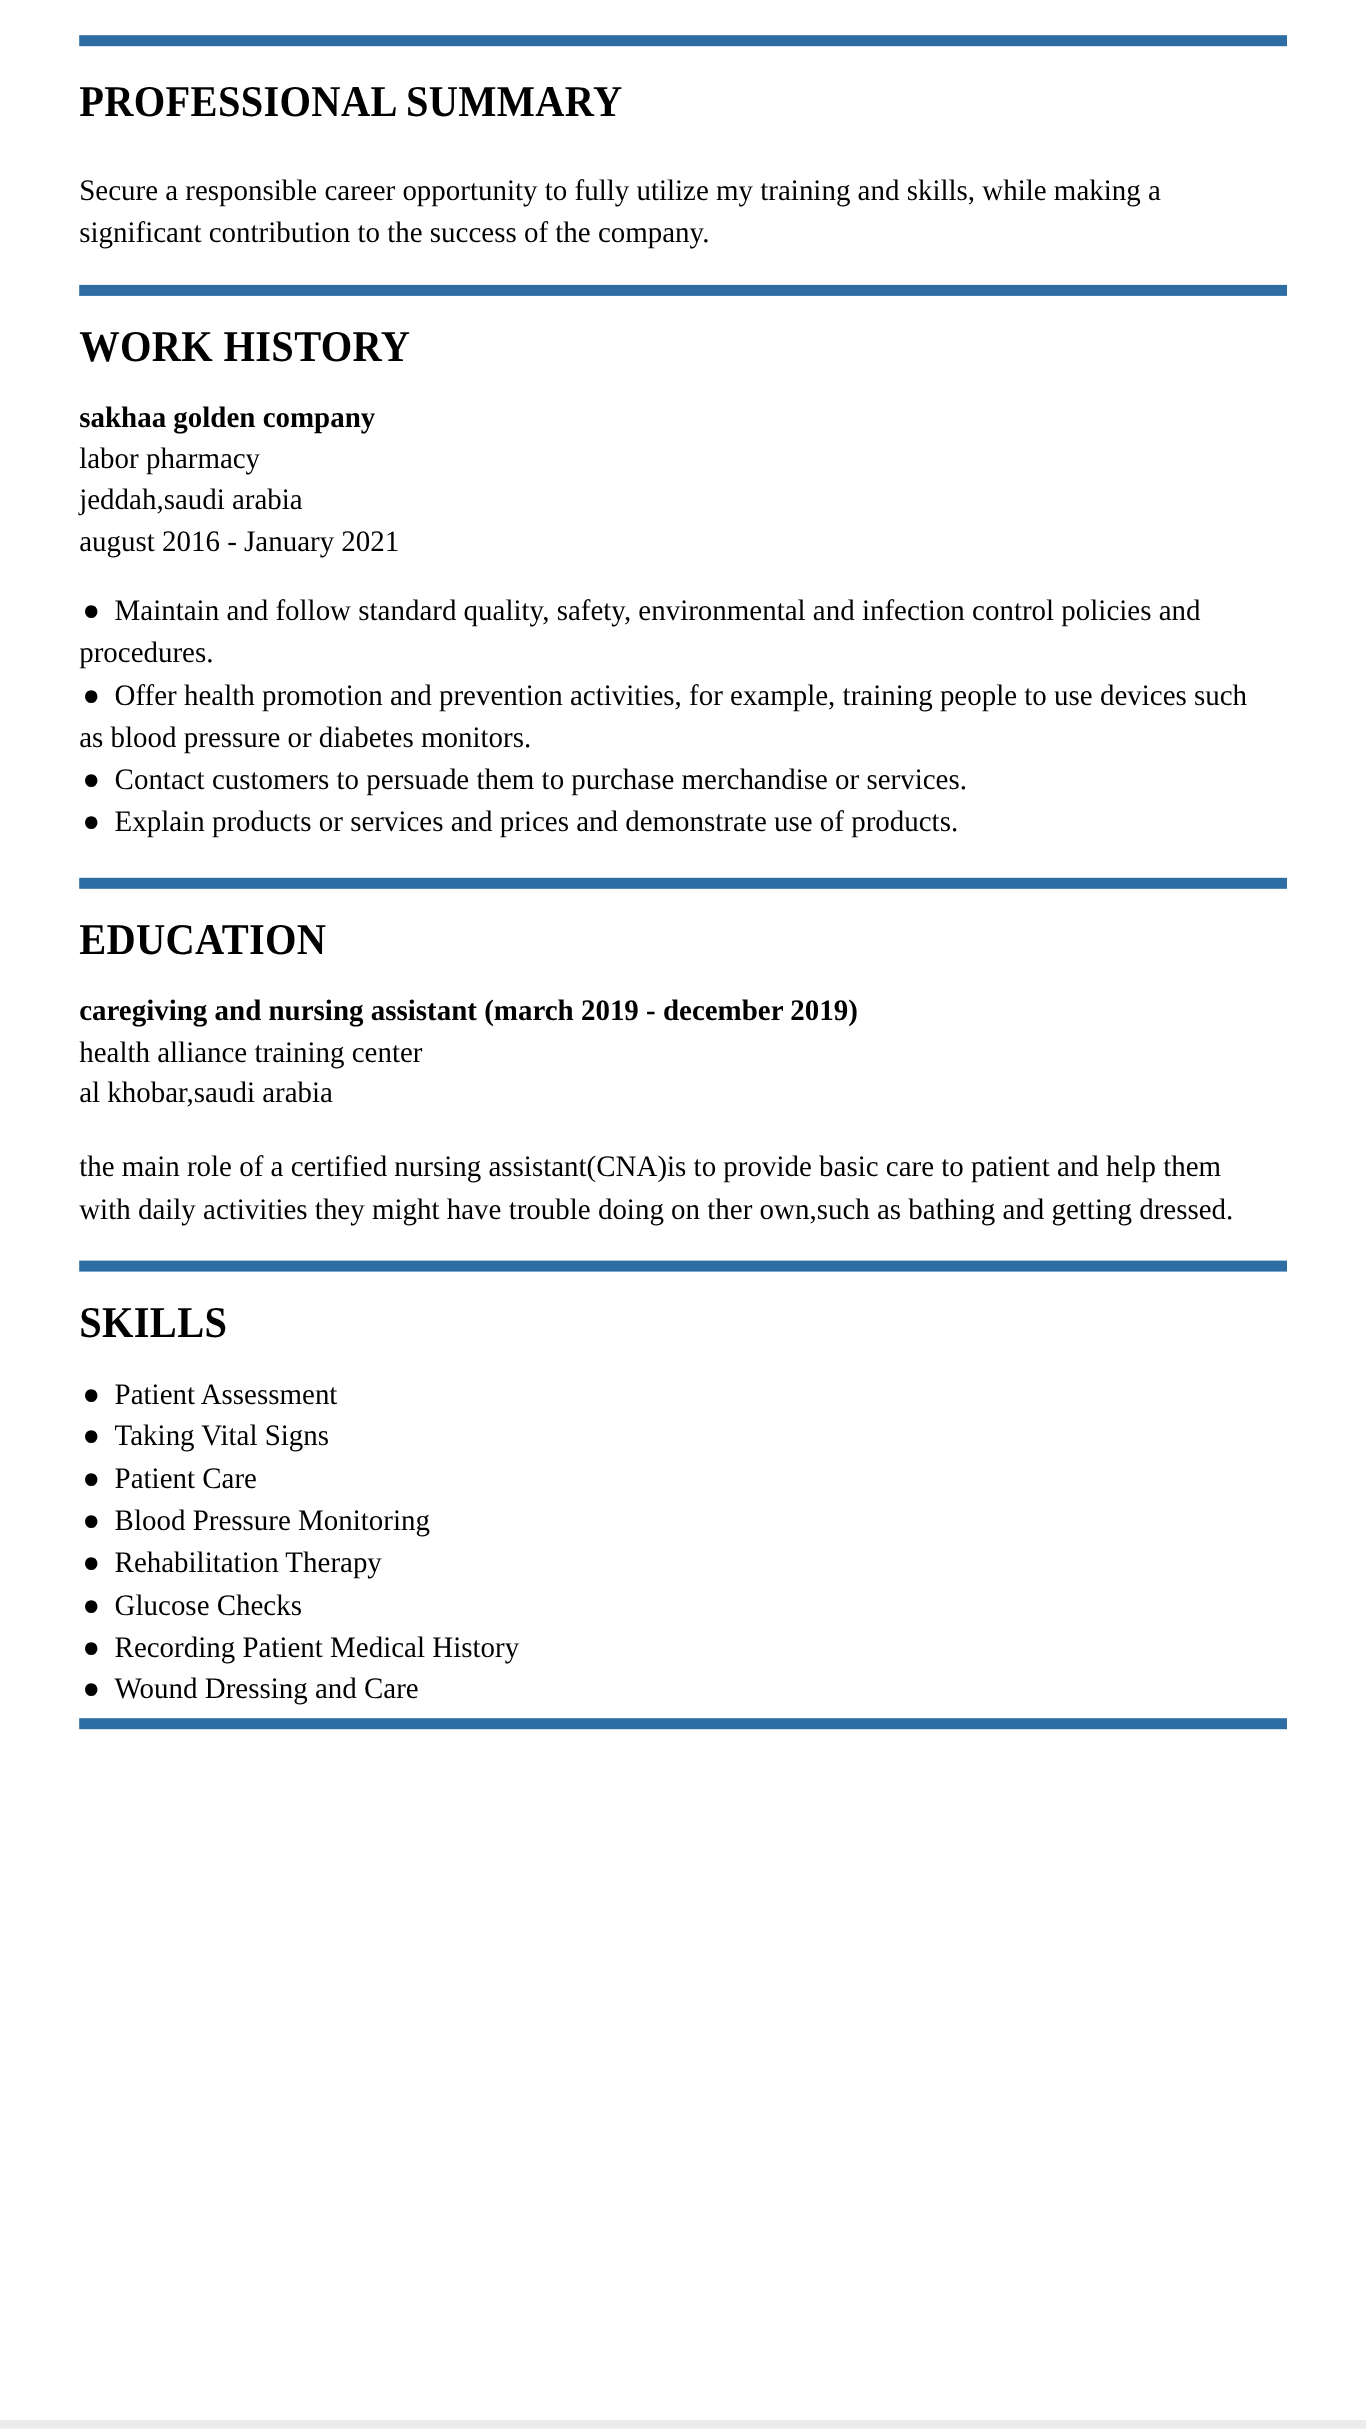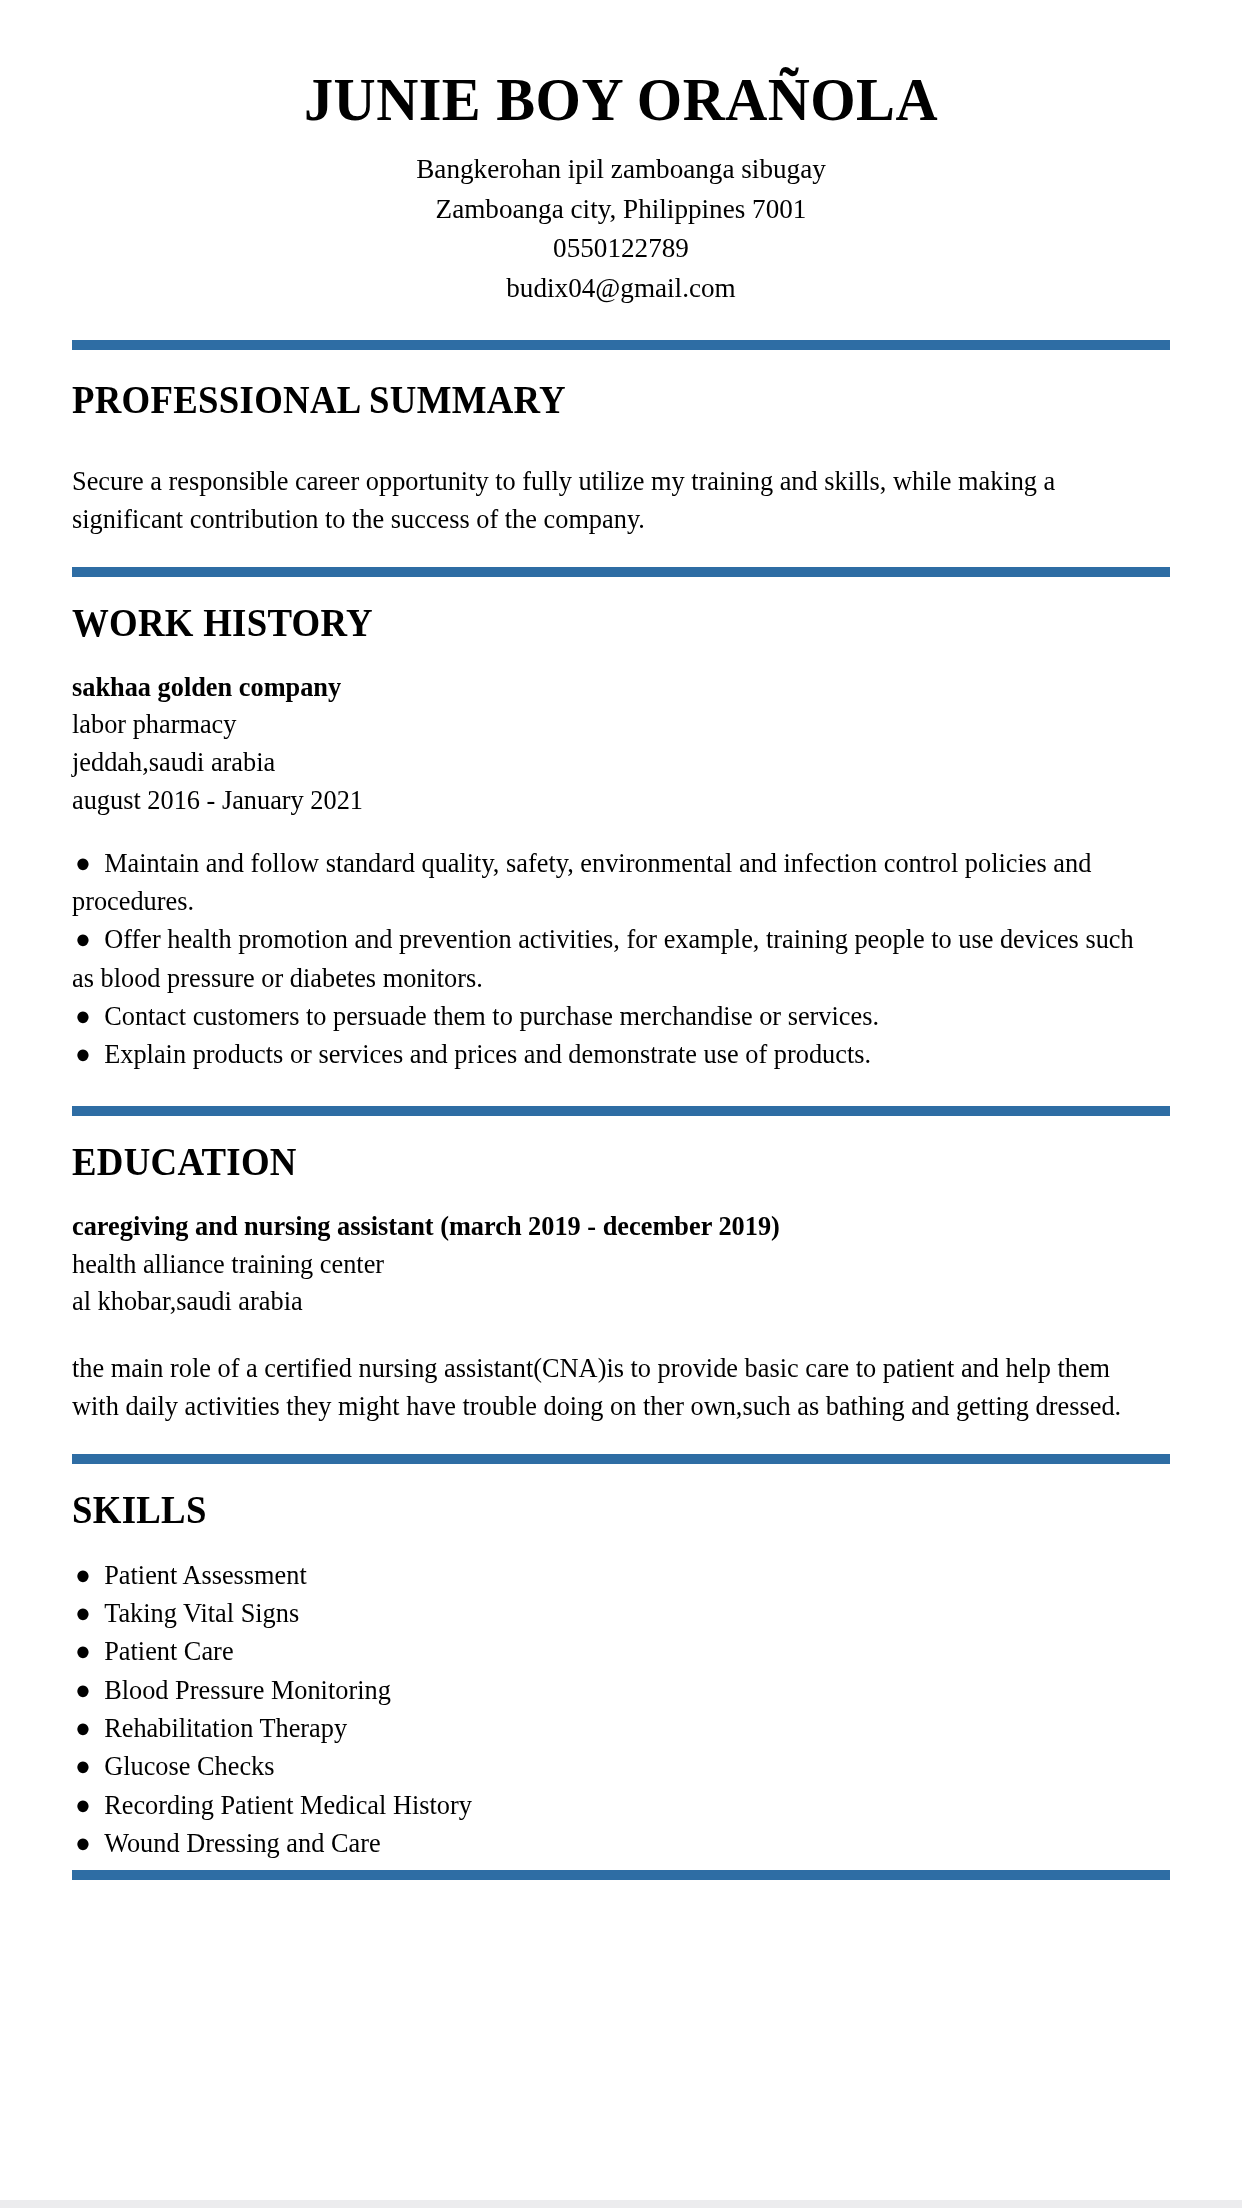--- a/index.html
+++ b/index.html
@@ -139,27 +139,20 @@
     height: 8px;
     background: #ececee;
   }
 </style>
 </head>
 <body>
 
 <div class="page">
   <div class="content">
 
-    <div class="header">
-      <div class="name">JUNIE BOY ORAÑOLA</div>
-      <div class="contact-line">Bangkerohan ipil zamboanga sibugay</div>
-      <div class="contact-line">Zamboanga city, Philippines 7001</div>
-      <div class="contact-line">0550122789</div>
-      <div class="contact-line">budix04@gmail.com</div>
-    </div>
 
     <div class="spacer-32"></div>
     <div class="divider" style="background: rgb(46, 109, 164);"></div>
     <div class="spacer-28"></div>
 
     <div class="section-title">PROFESSIONAL SUMMARY</div>
     <div class="spacer-40"></div>
     <div class="body-text">Secure a responsible career opportunity to fully utilize my training and skills, while making a significant contribution to the success of the company.</div>
 
     <div class="spacer-28"></div>

